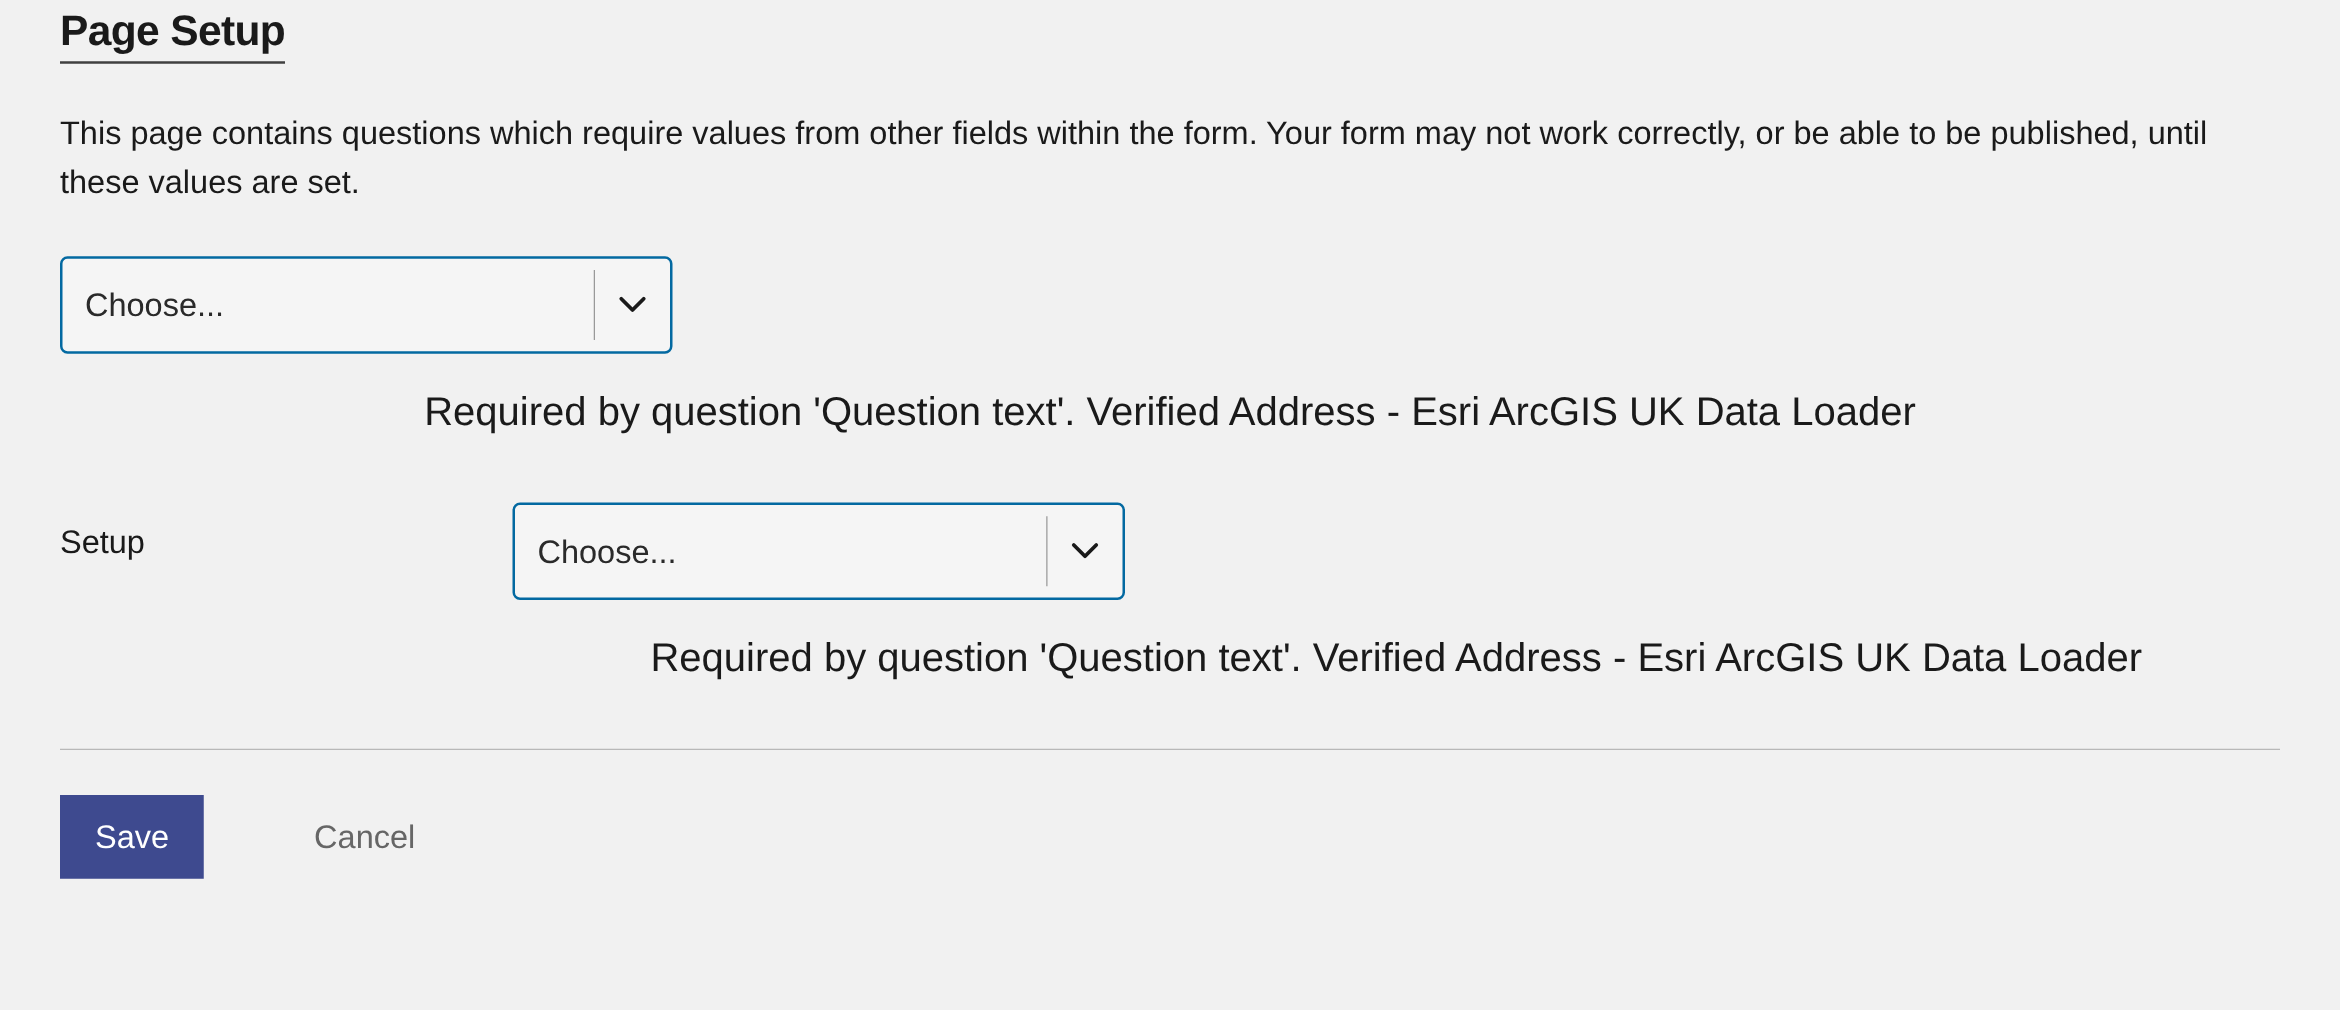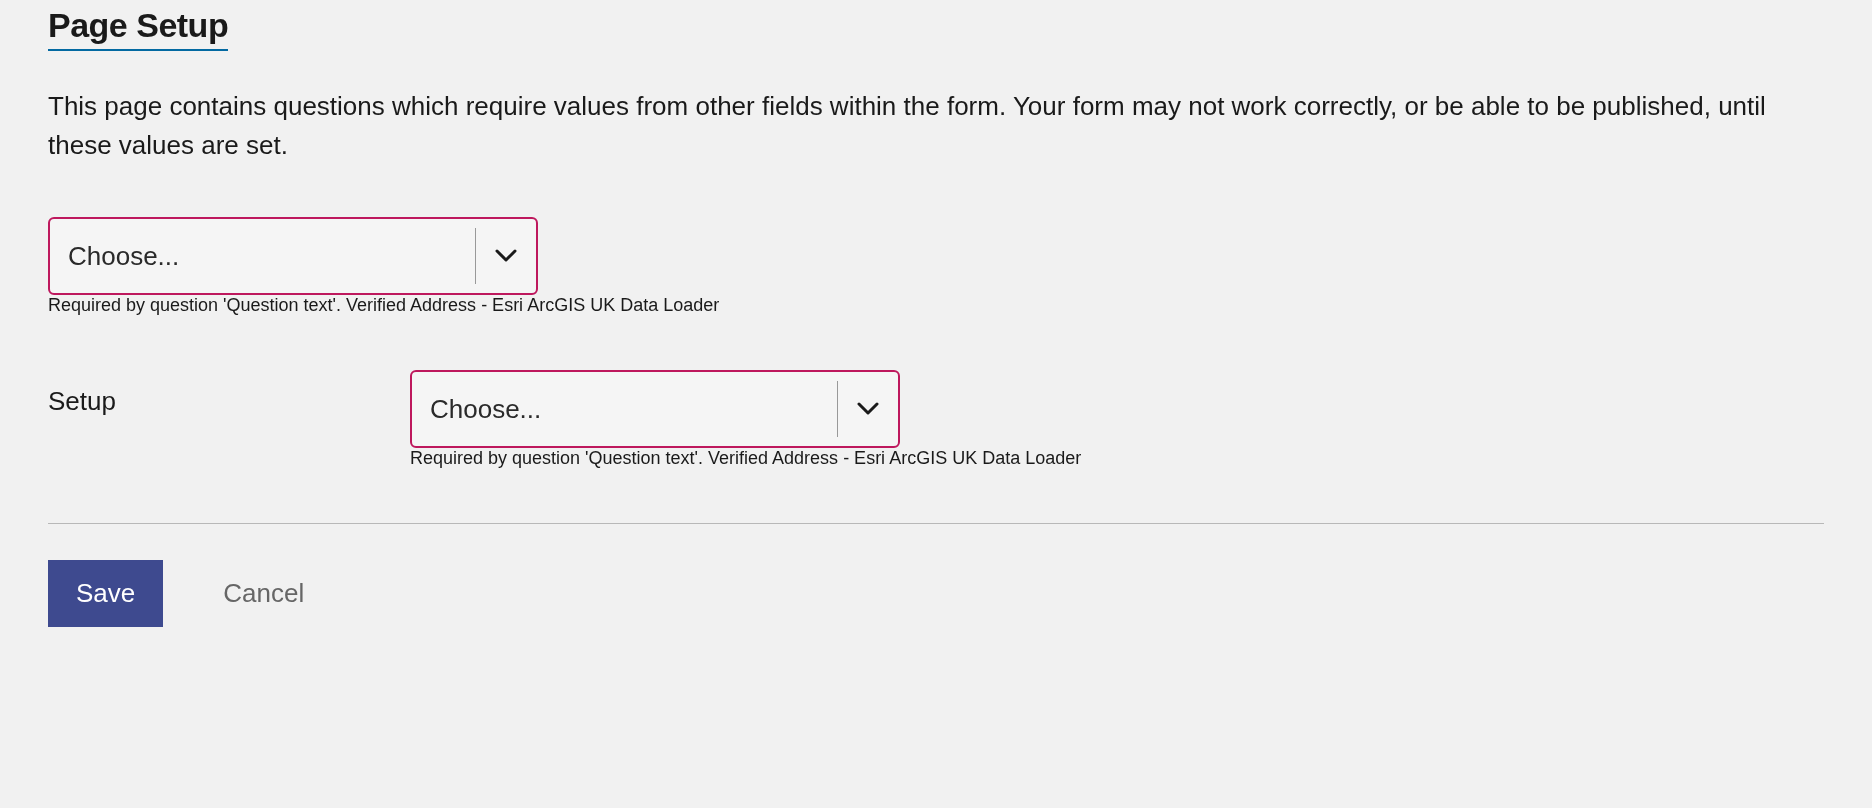--- a/index.html
+++ b/index.html
@@ -16,30 +16,30 @@
     }
     .container {
       padding: 0 48px 48px 48px;
     }
     .page-title {
       font-size: 34px;
       font-weight: 700;
       letter-spacing: -0.5px;
       color: #1a1a1a;
       display: inline-block;
-      border-bottom: 2px solid #0369a1;
+      border-bottom: 2px solid #404040;
       padding-bottom: 4px;
       margin-bottom: 36px;
       margin-top: 6px;
     }
     .description {
       font-size: 26px;
       line-height: 1.5;
       color: #1a1a1a;
-      margin-bottom: 52px;
+      margin-bottom: 40px;
       max-width: 1720px;
     }
     .form-row {
       display: flex;
       align-items: flex-start;
       margin-bottom: 54px;
     }
     .form-label {
       width: 362px;
       font-size: 26px;
@@ -48,21 +48,21 @@
       flex-shrink: 0;
     }
     .form-control-wrap {
       flex: 1;
     }
     .select-box {
       display: flex;
       align-items: center;
       width: 490px;
       height: 78px;
-      border: 2px solid #be185d;
+      border: 2px solid #0369a1;
       border-radius: 6px;
       background: #f5f5f5;
       cursor: pointer;
       overflow: hidden;
     }
     .select-value {
       flex: 1;
       padding: 0 18px;
       font-size: 26px;
       color: #2a2a2a;
@@ -72,32 +72,34 @@
       height: 56px;
       background: #999;
     }
     .select-arrow {
       width: 60px;
       display: flex;
       align-items: center;
       justify-content: center;
     }
     .helper-text {
-      font-size: 18px;
+      font-size: 32px;
       color: #1a1a1a;
+      margin-top: 28px;
+      text-align: center;
     }
     .divider {
       border: none;
       border-top: 1px solid #b8b8b8;
       margin: 0 0 36px 0;
     }
     .button-row {
       display: flex;
       align-items: center;
-      gap: 8px;
+      gap: 36px;
     }
     .btn-primary {
       background: #3e4a8f;
       color: #fff;
       border: none;
       font-size: 26px;
       padding: 18px 28px;
       cursor: pointer;
       font-family: inherit;
     }

